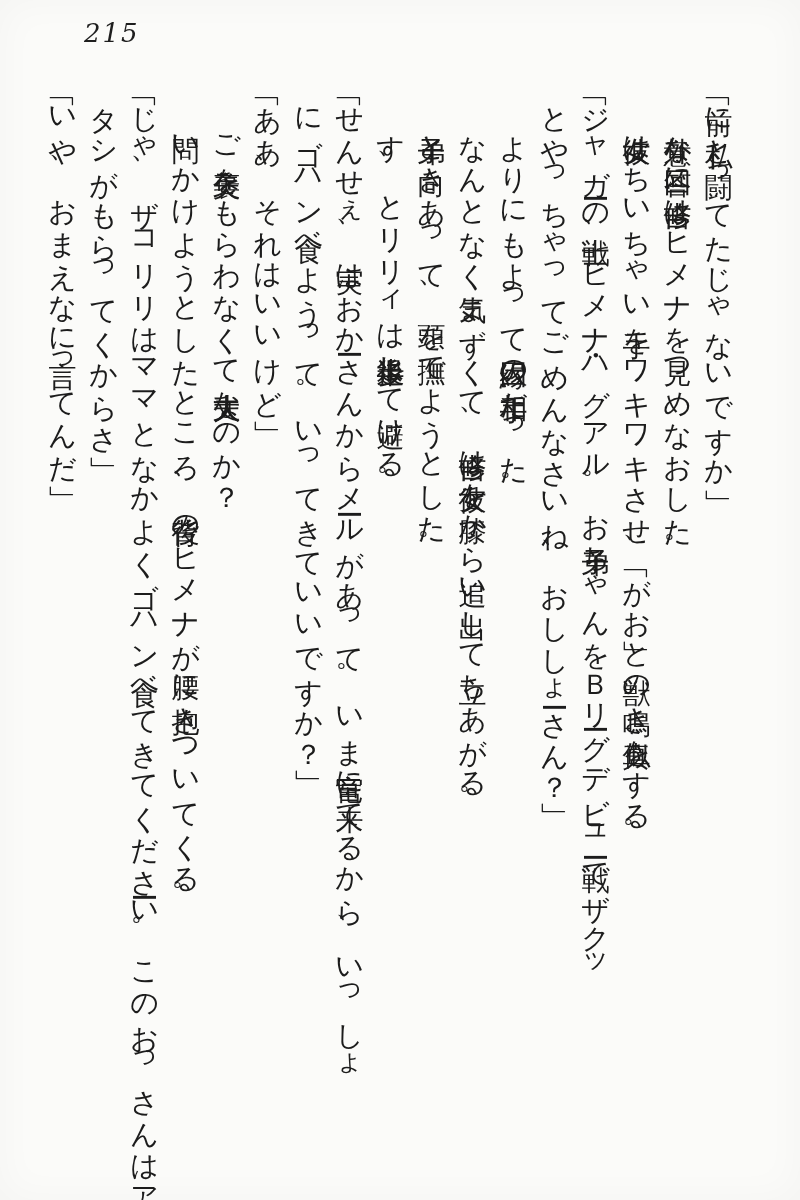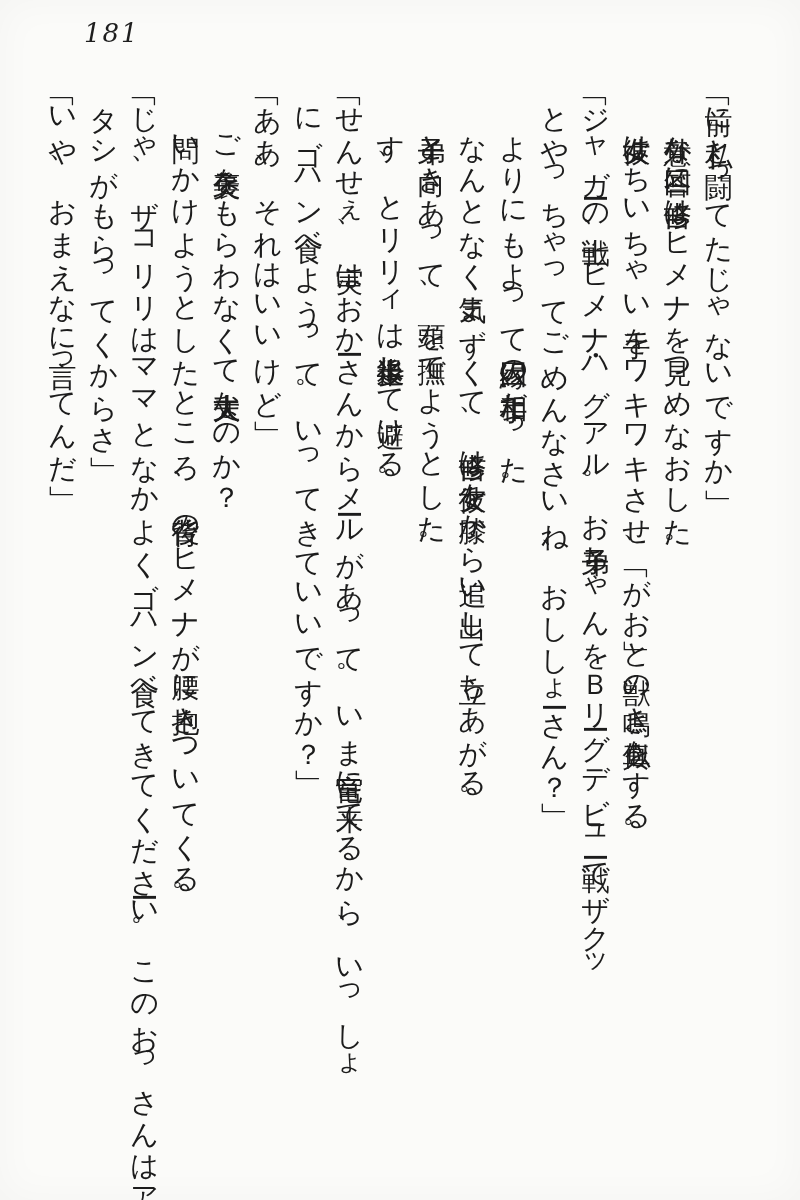--- a/index.html
+++ b/index.html
@@ -43,21 +43,21 @@
     height: 1084px;
   }
   .text-line.indent {
     text-indent: 28px;
   }
 </style>
 </head>
 <body>
 
 <div class="page">
-  <div class="page-number">181</div>
+  <div class="page-number">215</div>
   <div class="text-area">
       <div class="text-line">「前に私と闘ってたじゃないですか」</div>
       <div class="text-line indent">意外な回答に修吉はヒメナを見つめなおした。</div>
       <div class="text-line indent">彼女はちいちゃい手をワキワキさせ、「がお」と獣の鳴き真似をする。</div>
       <div class="text-line">「ジャガーの戦士、ヒメナ・ハグアル。お弟子ちゃんをＢリーグデビュー戦でザクッ</div>
       <div class="text-line">とやっちゃってごめんなさいね、おししょーさん？」</div>
       <div class="text-line indent">よりにもよって因縁の相手だった。</div>
       <div class="text-line indent">なんとなく気まずくて、修吉は彼女を膝から追い出して立ちあがる。</div>
       <div class="text-line indent">弟子と向きあって、頭を撫でようとした。</div>
       <div class="text-line indent">す、とリリィは半歩後退して避ける。</div>

